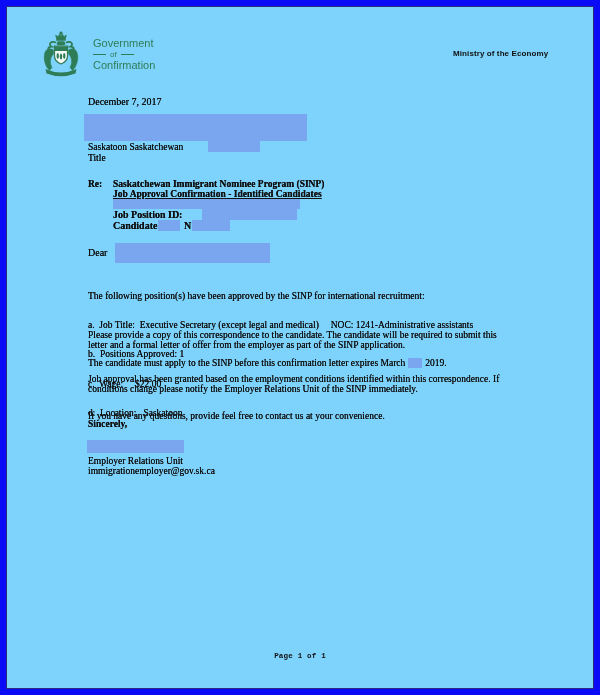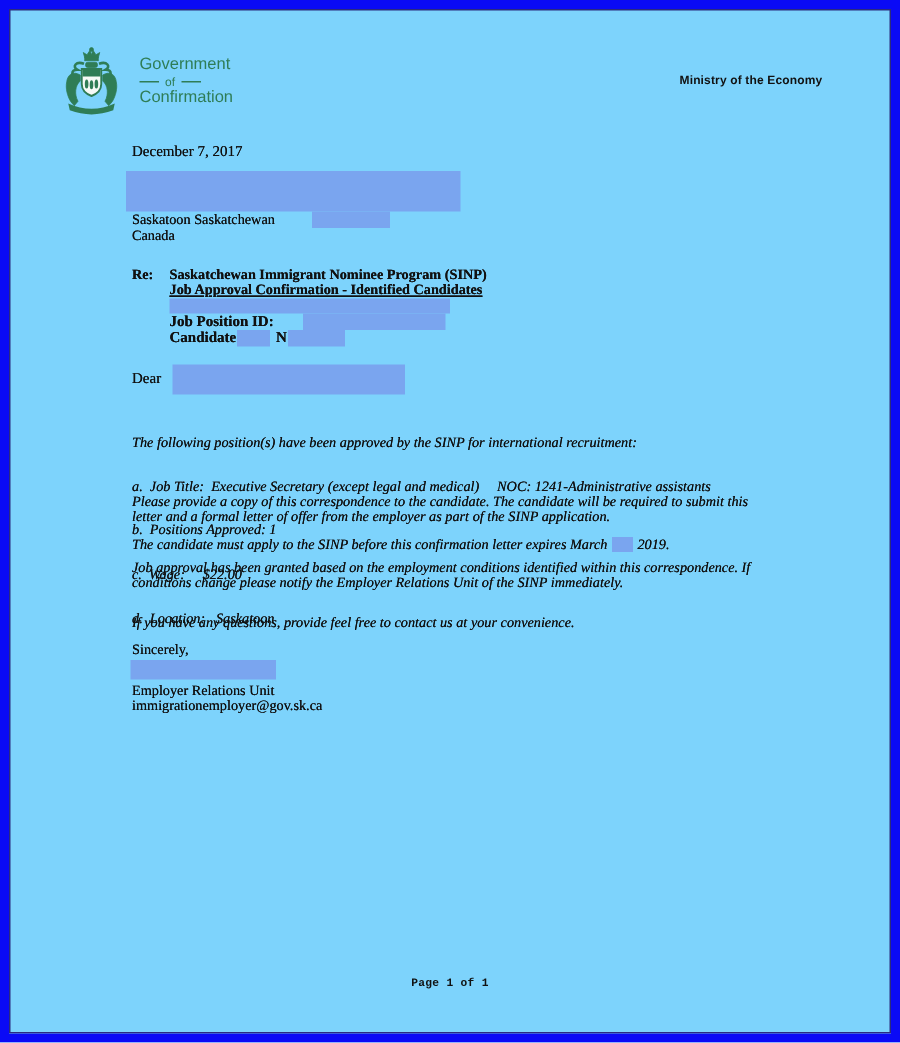--- a/index.html
+++ b/index.html
@@ -41,28 +41,28 @@
   .jobpos-box{left:196px;top:203px;width:95px;height:11px;}
   .cand-label{left:107px;top:214px;font-size:10px;font-weight:bold;}
   .cand-box1{left:152px;top:214px;width:22px;height:11px;}
   .cand-initial{left:178px;top:214px;font-size:10px;font-weight:bold;}
   .cand-box2{left:186px;top:214px;width:38px;height:11px;}
 
   .dear{left:82px;top:240.5px;font-size:10px;}
   .dear-box{left:109px;top:237px;width:155px;height:20px;}
 
   
-  .body-text{font-size:9.5px;line-height:9.8px;width:430px;font-style:italic;}
+  .body-text{font-size:9.5px;line-height:9.8px;width:430px;}
   .p1{left:82px;top:266px;white-space:pre;}
   .p2{left:82px;top:325px;width:420px;}
   .p3{left:82px;top:351.5px;white-space:nowrap;}
   .inline-box{display:inline-block;width:14px;height:10px;vertical-align:-2px;margin:0 3px 0 3px;}
   .p4{left:82px;top:369px;width:420px;}
   .p5{left:82px;top:406px;}
-  .sincerely{left:82px;top:423px;font-size:9.5px;}
+  .sincerely{left:82px;top:413px;font-size:9.5px;font-weight:bold;}
   .sig-box{left:81px;top:434px;width:97px;height:13px;}
   .unit{left:82px;top:450px;font-size:9.5px;}
   .email{left:82px;top:459.5px;font-size:9.5px;}
 
   .footer{left:0;top:646px;width:100%;text-align:center;font-family:Liberation Mono, monospace;font-size:7.5px;font-weight:bold;letter-spacing:.2px;}
 </style>
 </head>
 <body>
 
 <div class="page">
@@ -100,21 +100,21 @@
         <span class="dash"></span>
       </div>
     <div>Confirmation</div>
   </div>
   <div class="abs ministry">Ministry of the Economy</div>
 
   <div class="abs date scan">December 7, 2017</div>
   <div class="abs redact addr-box"></div>
   <div class="abs city scan">Saskatoon Saskatchewan</div>
   <div class="abs redact postal-box"></div>
-  <div class="abs country scan">Canada</div>
+  <div class="abs country scan">Title</div>
 
   <div class="abs re-label scan">Re:</div>
   <div class="abs re-program scan">Saskatchewan Immigrant Nominee Program (SINP)</div>
   <div class="abs re-subject scan">Job Approval Confirmation - Identified Candidates</div>
   <div class="abs redact employer-box"></div>
   <div class="abs jobpos-label scan">Job Position ID:</div>
   <div class="abs redact jobpos-box"></div>
   <div class="abs cand-label scan">Candidate:</div>
   <div class="abs redact cand-box1"></div>
   <div class="abs cand-initial scan">N</div>

